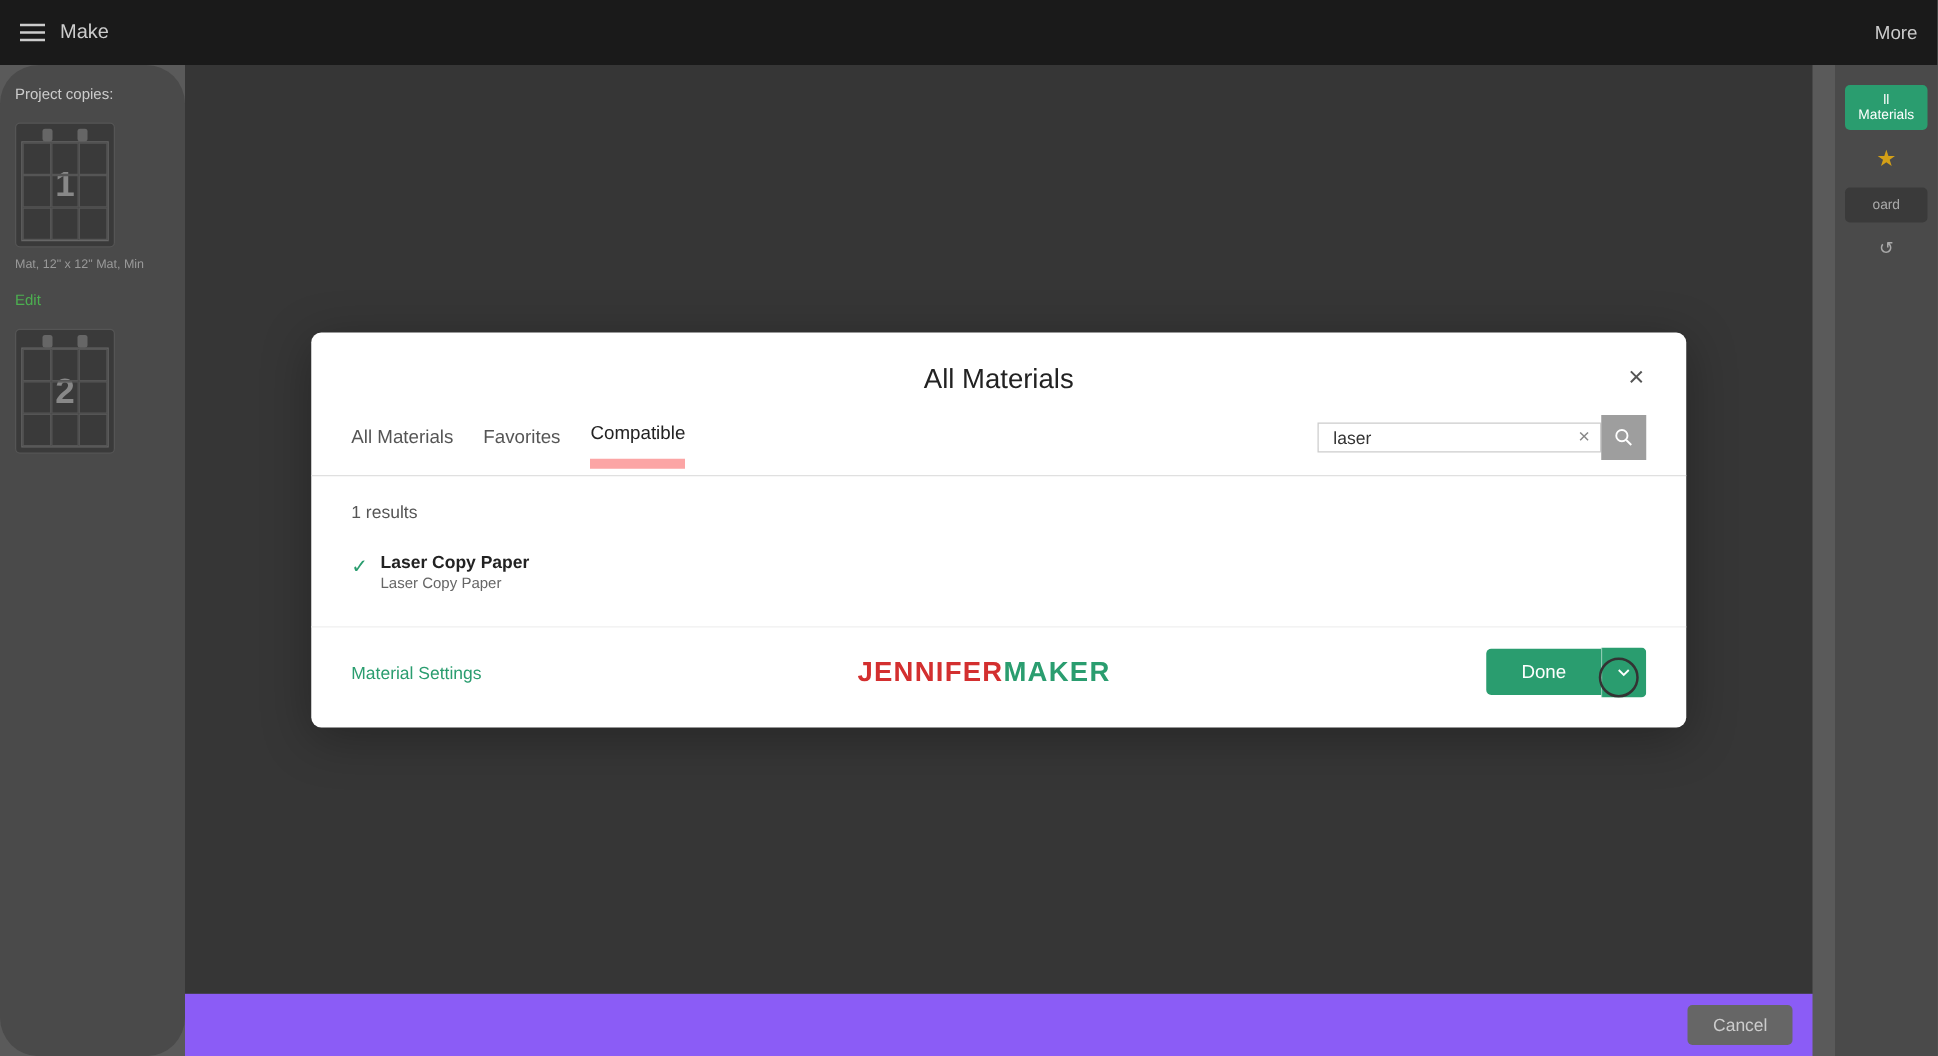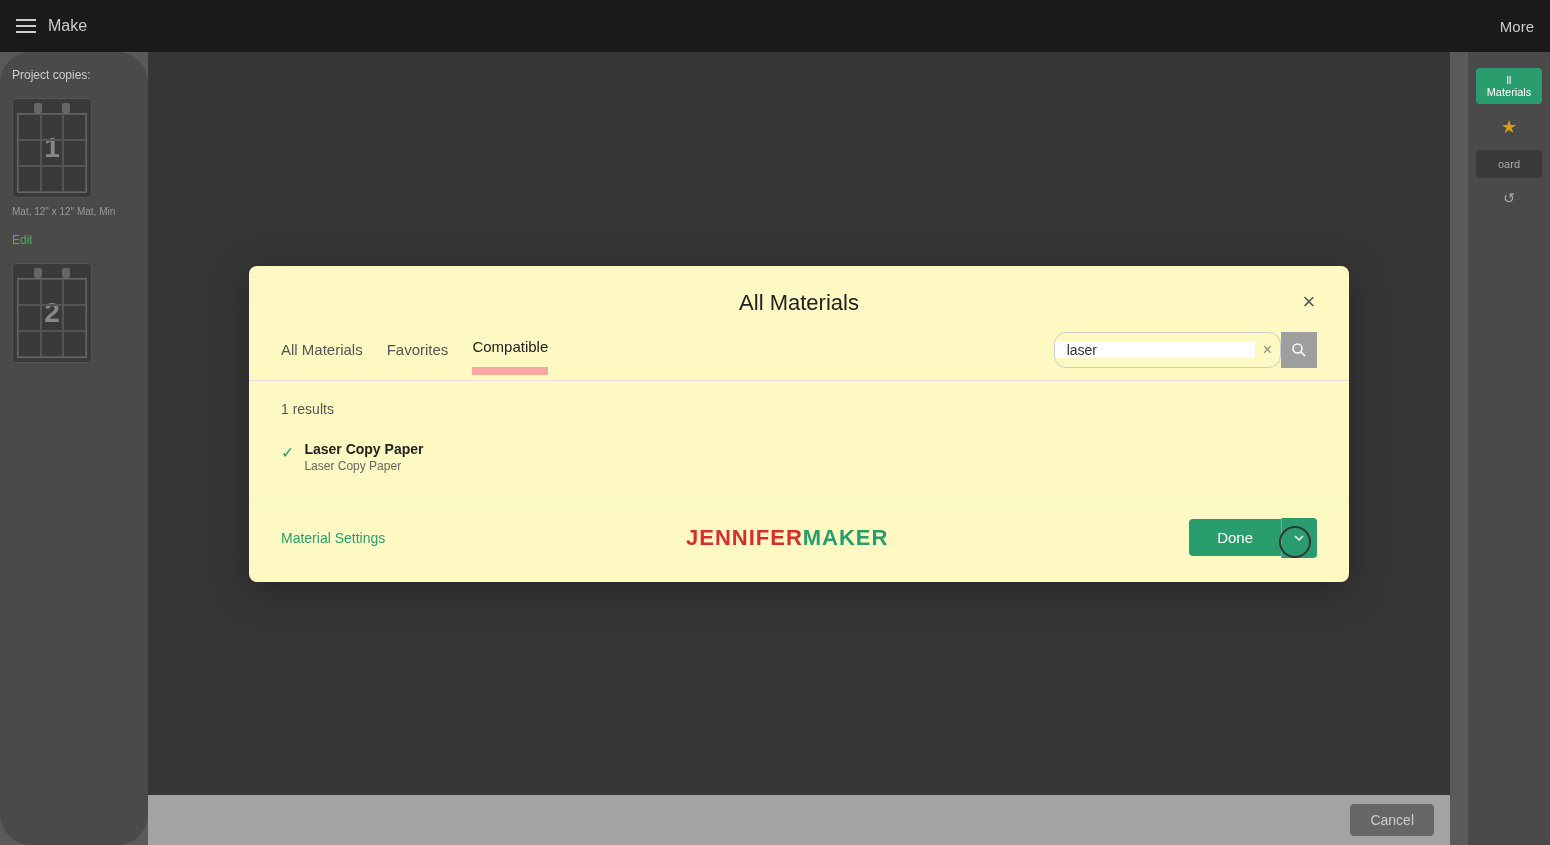--- a/index.html
+++ b/index.html
@@ -144,21 +144,21 @@
       text-align: center;
       padding: 4px;
     }
 
     .bottom-bar {
       position: absolute;
       bottom: 0;
       left: 148px;
       right: 100px;
       height: 50px;
-      background: #a3a3a3;
+      background: #8b5cf6;
       display: flex;
       align-items: center;
       justify-content: flex-end;
       padding: 0 16px;
     }
 
     .cancel-btn {
       background: #666;
       color: #ccc;
       border: none;
@@ -177,21 +177,21 @@
       bottom: 50px;
       background: rgba(0,0,0,0.4);
       z-index: 10;
       display: flex;
       align-items: center;
       justify-content: center;
     }
 
     
     .modal {
-      background: #fef9c3;
+      background: #ffffff;
       border-radius: 8px;
       width: 1100px;
       max-height: 760px;
       display: flex;
       flex-direction: column;
       position: relative;
       box-shadow: 0 8px 40px rgba(0,0,0,0.3);
     }
 
     .modal-header {
@@ -251,23 +251,23 @@
       align-items: center;
       margin-left: auto;
       margin-bottom: 0;
       padding-bottom: 12px;
     }
 
     .search-input-wrap {
       display: flex;
       align-items: center;
       border: 1px solid #ccc;
-      border-radius: 12px;
+      border-radius: 0;
       overflow: hidden;
-      height: 36px;
+      height: 24px;
     }
 
     .search-input {
       border: none;
       outline: none;
       padding: 0 12px;
       font-size: 14px;
       width: 200px;
       color: #333;
     }

